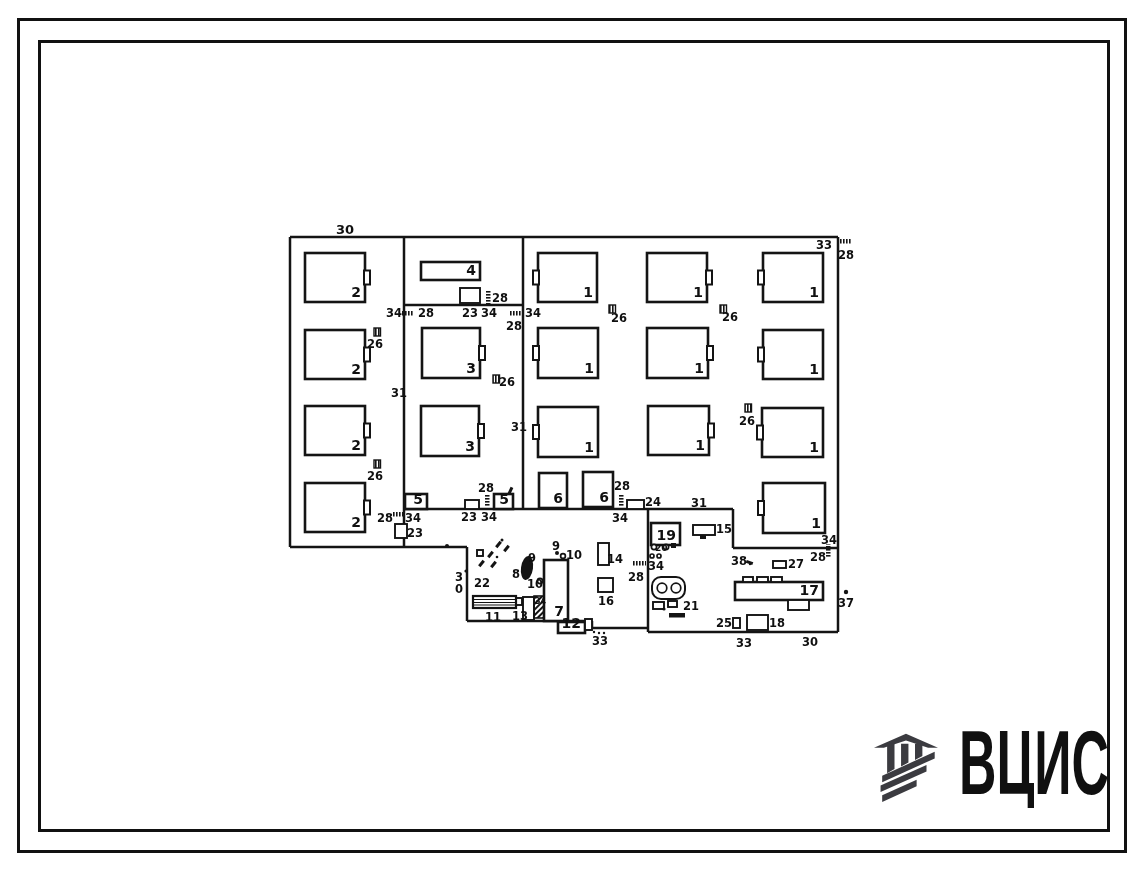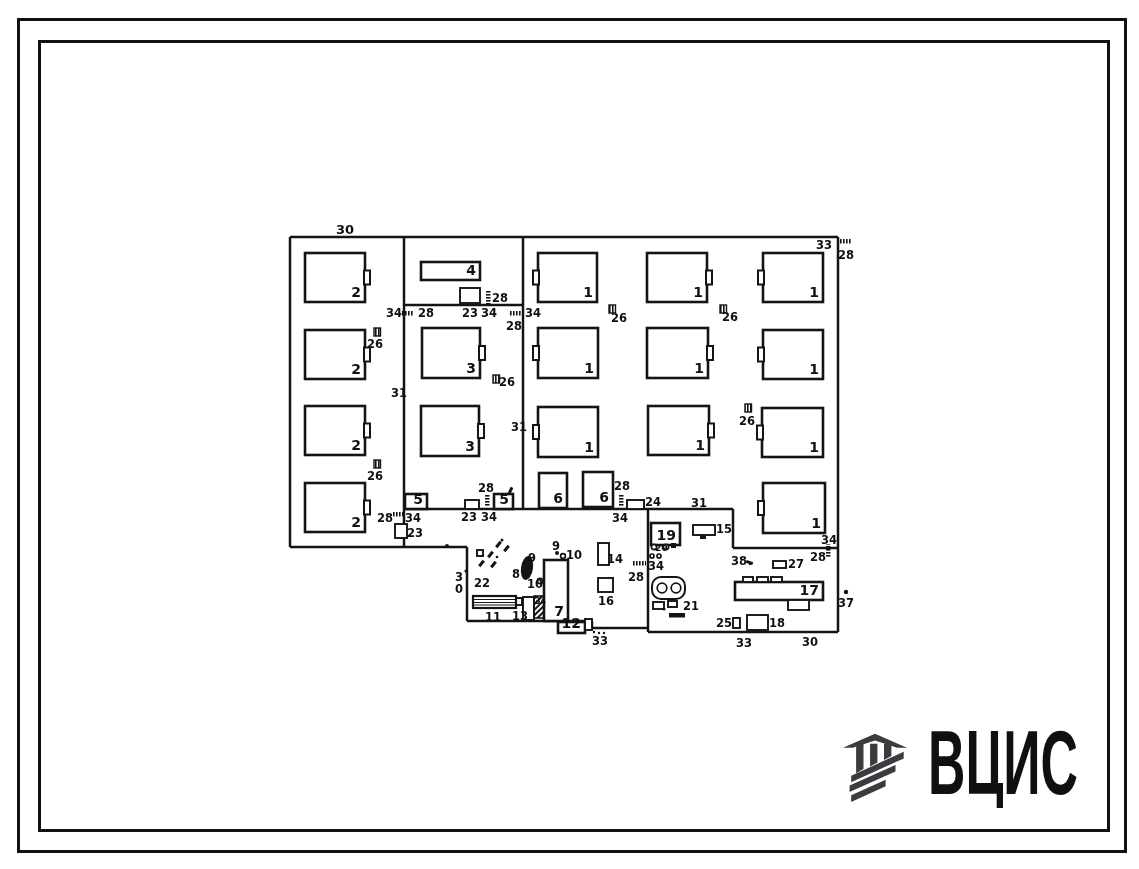--- a/index.html
+++ b/index.html
@@ -3,21 +3,21 @@
 <meta charset="utf-8">
 <style>
   html,body{margin:0;padding:0;background:#ffffff;}
   body{width:1139px;height:869px;position:relative;overflow:hidden;
        font-family:"DejaVu Sans",sans-serif;}
   .outer-frame{position:absolute;left:17px;top:18px;width:1110px;height:835px;
        border:3px solid #111;box-sizing:border-box;}
   .inner-frame{position:absolute;left:38px;top:40px;width:1072px;height:792px;
        border:3px solid #111;box-sizing:border-box;}
   #plan{position:absolute;left:0;top:0;}
-  #logo{position:absolute;left:836px;top:712px;width:252px;height:96px;}
+  #logo{position:absolute;left:867px;top:712px;width:252px;height:96px;}
   svg text{font-family:"DejaVu Sans",sans-serif;fill:#101010;font-weight:600;}
 </style>
 </head>
 <body>
 
 <div class="page">
   <div class="outer-frame"></div>
   <div class="inner-frame"></div>
 
   <svg id="plan" width="1139" height="869" viewBox="0 0 1139 869">

